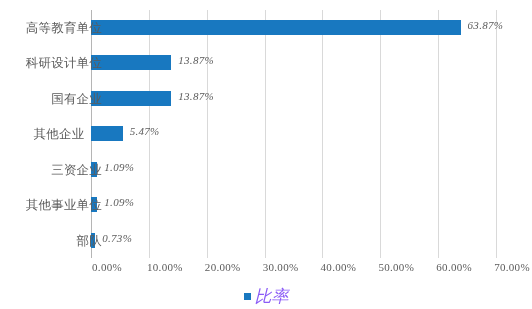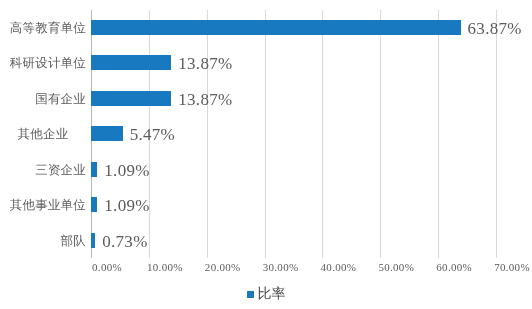--- a/index.html
+++ b/index.html
@@ -61,33 +61,35 @@
   .bar {
     position: absolute;
     left: 0;
     top: 10px;
     height: 15px;
     background: #1878C0;
   }
   .bar-value {
     position: absolute;
     top: 9px;
-    font-size: 17px;
+    font-size: 11px;
     color: #5b5b5b;
     white-space: nowrap;
     letter-spacing: 0.3px;
+    font-style: italic;
   }
 
   
   .cat-labels {
     position: absolute;
     left: 0;
     top: 10px;
     width: 86px;
     height: 248px;
+    padding-left: 16px;
   }
   .cat-label {
     position: absolute;
     right: 0;
     width: 86px;
     text-align: right;
     font-size: 12.5px;
     color: #5b5b5b;
     white-space: nowrap;
     letter-spacing: 0.2px;
@@ -123,23 +125,24 @@
     justify-content: center;
     gap: 4px;
   }
   .legend-swatch {
     width: 7px;
     height: 7px;
     background: #1878C0;
     display: inline-block;
   }
   .legend-text {
-    font-size: 14px;
-    color: #404040;
-    white-space: nowrap;
+    font-size: 17px;
+    color: #8b5cf6;
+    white-space: nowrap;
+    font-style: italic;
   }
 </style>
 </head>
 <body>
 
 <div id="chart-root">
 
   <div class="plot-area">
     <div class="gridlines">
         <div class="gridline" style="left: 57.8571px;"></div>

